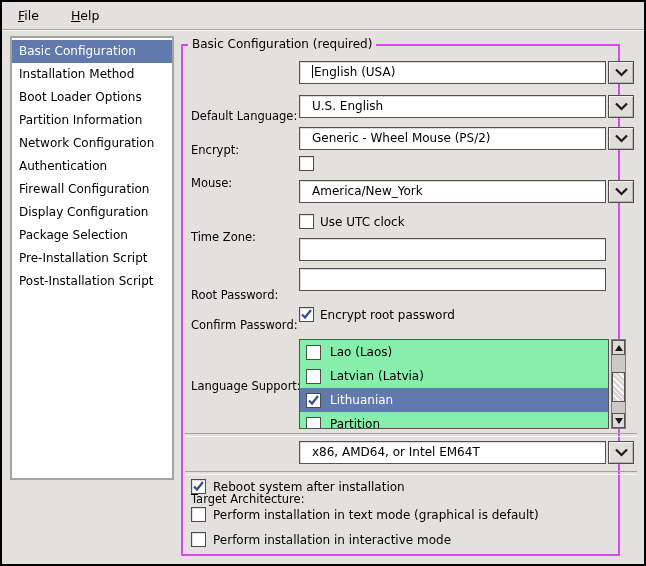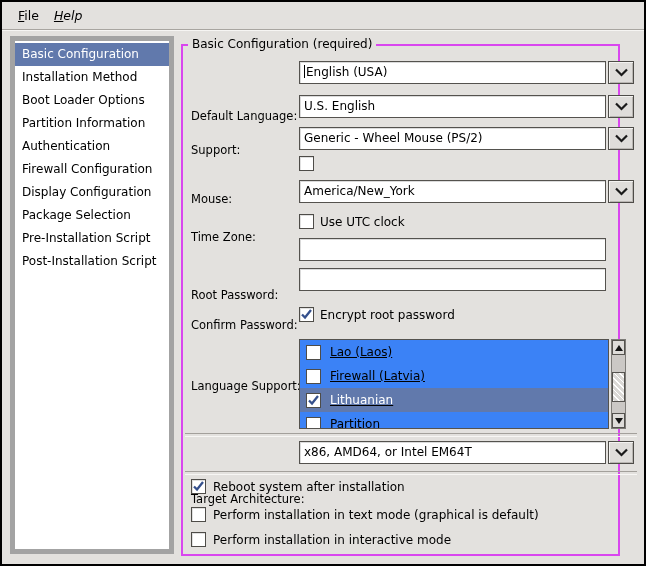--- a/index.html
+++ b/index.html
@@ -10,63 +10,63 @@
     overflow:hidden;
   }
   
   .menubar{
     position:absolute;left:0;top:0;width:642px;height:28px;box-sizing:border-box;
     display:flex;align-items:center;padding-left:10px;
     border-bottom:1px solid #a8a5a0;box-shadow:0 1px 0 #f6f5f3;
   }
   .menu-item{display:inline-block;font-size:12.5px;padding:3px 6px;cursor:default;}
   .menu-item::first-letter{text-decoration:underline;}
-  .menu-item + .menu-item{margin-left:3px;font-style:italic;}
+  .menu-item + .menu-item{margin-left:20px;}
   
   .sidebar{
-    position:absolute;left:8px;top:34px;width:164px;height:518px;box-sizing:border-box;
-    background:#fff;border:5px solid #a3a3a3;padding-top:2px;overflow:hidden;
+    position:absolute;left:8px;top:34px;width:164px;height:444px;box-sizing:border-box;
+    background:#fff;border:2px solid #a3a3a3;padding-top:2px;overflow:hidden;
   }
   .side-item{height:23px;line-height:23px;padding-left:7px;font-size:12px;white-space:nowrap;}
   .side-item.selected{background:var(--selection-blue,#6179ac);color:#fff;}
   
   .frame{
     position:absolute;left:179px;top:42px;width:439px;height:512px;box-sizing:border-box;
     border:2px solid #d946ef;
   }
   .legend{
     position:absolute;left:5px;top:-9px;padding:0 4px;font-size:12px;
     background:var(--window-bg,#e3e1de);white-space:nowrap;
   }
   .fl{position:absolute;font-size:11.5px;white-space:nowrap;margin-top:44px;}
   .clabel{position:absolute;font-size:12px;line-height:15px;white-space:nowrap;}
   
   .entry{
     position:absolute;width:307px;height:23px;box-sizing:border-box;background:#fff;
     border:1px solid #54524e;box-shadow:inset 1px 1px 0 rgba(0,0,0,.14);
-    font-size:12px;line-height:20px;padding-left:4px;white-space:nowrap;overflow:hidden;
+    font-size:12px;line-height:20px;padding-left:12px;white-space:nowrap;overflow:hidden;
   }
   .caret{display:inline-block;width:1px;height:13px;background:#000;vertical-align:-2px;margin-right:1px;}
   .cbtn{
     position:absolute;width:26px;height:23px;box-sizing:border-box;background:#dfddda;
     border:1px solid #4e4c48;display:flex;align-items:center;justify-content:center;
     box-shadow:inset 1px 1px 0 #f4f3f1, inset -1px -1px 0 #b9b6b2;
   }
   
   .chk{
     position:absolute;width:15px;height:15px;box-sizing:border-box;background:#fff;
     border:1px solid #4e4c48;box-shadow:inset 1px 1px 0 rgba(0,0,0,.12);
   }
   .chk svg{display:none;position:absolute;left:0px;top:0px;}
   .chk.checked svg{display:block;}
   .checkmark path{stroke:var(--check-blue,#35508c);}
   
   .lang-list{
     position:absolute;left:116px;top:293px;width:310px;height:90px;box-sizing:border-box;
-    background:#3b82f6;border:1px solid #54524e;overflow:hidden;text-decoration:underline;
+    background:#86efac;border:1px solid #54524e;overflow:hidden;
   }
   .lang-row{height:24px;display:flex;align-items:center;padding-left:6px;box-sizing:border-box;}
   .lang-row.selected{background:var(--selection-blue,#6179ac);color:#fff;}
   .lang-row .chk2{
     position:relative;flex:none;width:15px;height:15px;box-sizing:border-box;background:#fff;
     border:1px solid #4e4c48;
   }
   .lang-row .chk2 svg{display:none;position:absolute;left:0;top:0;}
   .lang-row .chk2.checked svg{display:block;}
   .lang-label{margin-left:9px;font-size:12px;white-space:nowrap;}
@@ -112,20 +112,23 @@
       </div>
 
       <div class="side-item">
         <span>Boot Loader Options</span>
       </div>
 
       <div class="side-item">
         <span>Partition Information</span>
       </div>
 
+      <div class="side-item">
+        <span>Network Configuration</span>
+      </div>
 
       <div class="side-item">
         <span>Authentication</span>
       </div>
 
       <div class="side-item">
         <span>Firewall Configuration</span>
       </div>
 
       <div class="side-item">
@@ -151,31 +154,31 @@
     <span class="fl" style="left:8px;top:19px">Default Language:</span>
     <div class="entry" style="left:116px;top:15px">
       <span class="caret"></span><span>English (USA)</span>
     </div>
     <div class="cbtn" style="left:425px;top:15px">
       <svg width="15" height="9" viewBox="0 0 15 9">
           <polyline points="2,1.5 7.5,7 13,1.5" fill="none" stroke="#1a1a1a" stroke-width="2.2"></polyline>
         </svg>
     </div>
 
-    <span class="fl" style="left:8px;top:53px">Support:</span>
+    <span class="fl" style="left:8px;top:53px">Encrypt:</span>
     <div class="entry" style="left:116px;top:49px">
       <span>U.S. English</span>
     </div>
     <div class="cbtn" style="left:425px;top:49px">
       <svg width="15" height="9" viewBox="0 0 15 9">
           <polyline points="2,1.5 7.5,7 13,1.5" fill="none" stroke="#1a1a1a" stroke-width="2.2"></polyline>
         </svg>
     </div>
 
-    <span class="fl" style="left:8px;top:102px">Mouse:</span>
+    <span class="fl" style="left:8px;top:86px">Mouse:</span>
     <div class="entry" style="left:116px;top:81px">
       <span>Generic - Wheel Mouse (PS/2)</span>
     </div>
     <div class="cbtn" style="left:425px;top:81px">
       <svg width="15" height="9" viewBox="0 0 15 9">
           <polyline points="2,1.5 7.5,7 13,1.5" fill="none" stroke="#1a1a1a" stroke-width="2.2"></polyline>
         </svg>
     </div>
 
     <span class="chk" style="left:116px;top:110px">
@@ -221,21 +224,21 @@
           <span class="chk2">
             
           </span>
           <span class="lang-label">Lao (Laos)</span>
         </div>
 
         <div class="lang-row">
           <span class="chk2">
             
           </span>
-          <span class="lang-label">Firewall (Latvia)</span>
+          <span class="lang-label">Latvian (Latvia)</span>
         </div>
 
         <div class="lang-row selected">
           <span class="chk2 checked">
             <svg class="checkmark" width="13" height="13" viewBox="0 0 13 13">
               <path d="M2 6.5 L5 9.5 L11 2" fill="none" stroke-width="2.3"></path>
             </svg>
           </span>
           <span class="lang-label">Lithuanian</span>
         </div>

